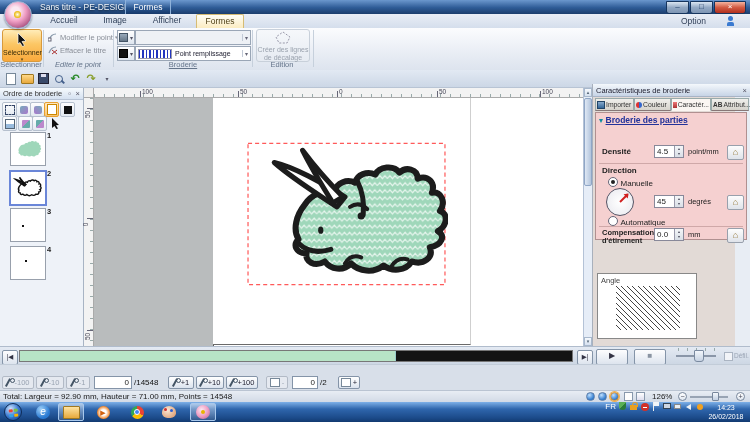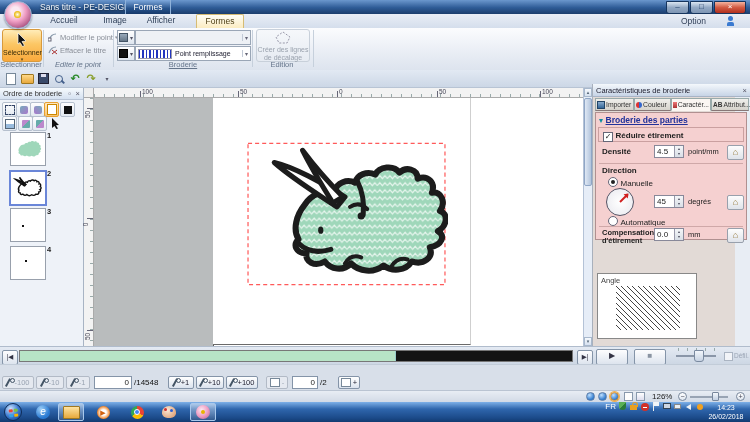--- a/index.html
+++ b/index.html
@@ -155,21 +155,21 @@
       <div class="winbtn">‒</div>
       <div class="winbtn">□</div>
       <div class="winbtn close">×</div>
     </div>
   </div>
   <div class="ab apporb"></div>
 
   <div class="ab tabrow">
     <div class="rtab" style="left:40px;width:48px;">Accueil</div>
     <div class="rtab" style="left:94px;width:42px;">Image</div>
-    <div class="rtab" style="left:136px;width:50px;">Afficher</div>
+    <div class="rtab" style="left:142px;width:50px;">Afficher</div>
     <div class="rtab active" style="left:196px;width:46px;">Formes</div>
   </div>
   <div class="ab optlbl tx">Option</div>
   <div class="ab usrico">
       <i></i>
       <b></b>
     </div>
 
   <div class="ab ribbon">
 
@@ -394,24 +394,20 @@
       <span class="tx">Attribut...</span>
     </div>
 
     <div class="pinkbox">
 
       <div class="prow" style="top:2px;left:3px;">
         <span style="color:#0e8f9f;font-size:8px;">▾</span>
         <span class="tx" style="font-weight:bold;text-decoration:underline;color:#22329a;font-size:8.5px;">Broderie des parties</span>
       </div>
 
-      <div class="prow" style="top:14px;left:2px;width:146px;height:15px;border:1px solid #caa0a0;box-sizing:border-box;padding:2px 0 0 4px;">
-        <span class="chk">✓</span>
-        <span class="tx" style="font-weight:bold;font-size:8px;">Réduire étirement</span>
-      </div>
 
       <div class="prow plabel tx" style="top:34px;left:6px;">Densité</div>
       <div class="spin" style="left:58px;top:32px;">
         <span class="v">4.5</span>
         <span class="ud">▴<br>▾</span>
       </div>
       <span class="prow tx" style="top:34px;left:92px;font-size:7.5px;">point/mm</span>
       <div class="homebtn" style="left:131px;top:32px;">⌂</div>
       <div class="rdiv" style="top:50px;"></div>
 
@@ -506,20 +502,21 @@
       </div>
     <div class="nfield" style="left:292px;width:26px;">0</div>
     <span class="nlab tx" style="left:320px;">/2</span>
     <div class="nbtn" style="left:338px;width:22px;">
         <span class="framico"></span>
         <span>+</span>
       </div>
   </div>
 
   <div class="ab statusbar">
+    <span class="tx" style="position:absolute;left:3px;top:1px;">Total: Largeur = 92.90 mm, Hauteur = 71.00 mm, Points = 14548</span>
     <span class="zico" style="left:586px;"></span>
     <span class="zico" style="left:598px;"></span>
     <span class="zico" style="left:610px;border-color:#e09020;box-shadow:0 0 0 1px #f0b050;"></span>
     <span class="zsq" style="left:624px;"></span>
     <span class="zsq" style="left:636px;background:linear-gradient(#fff,#dde);"></span>
     <span class="tx" style="position:absolute;left:652px;top:1px;">126%</span>
     <span class="zpm" style="left:678px;">−</span>
     <span class="ztrack" style="left:690px;"></span>
     <span class="zthumb" style="left:712px;"></span>
     <span class="zpm" style="left:736px;">+</span>

